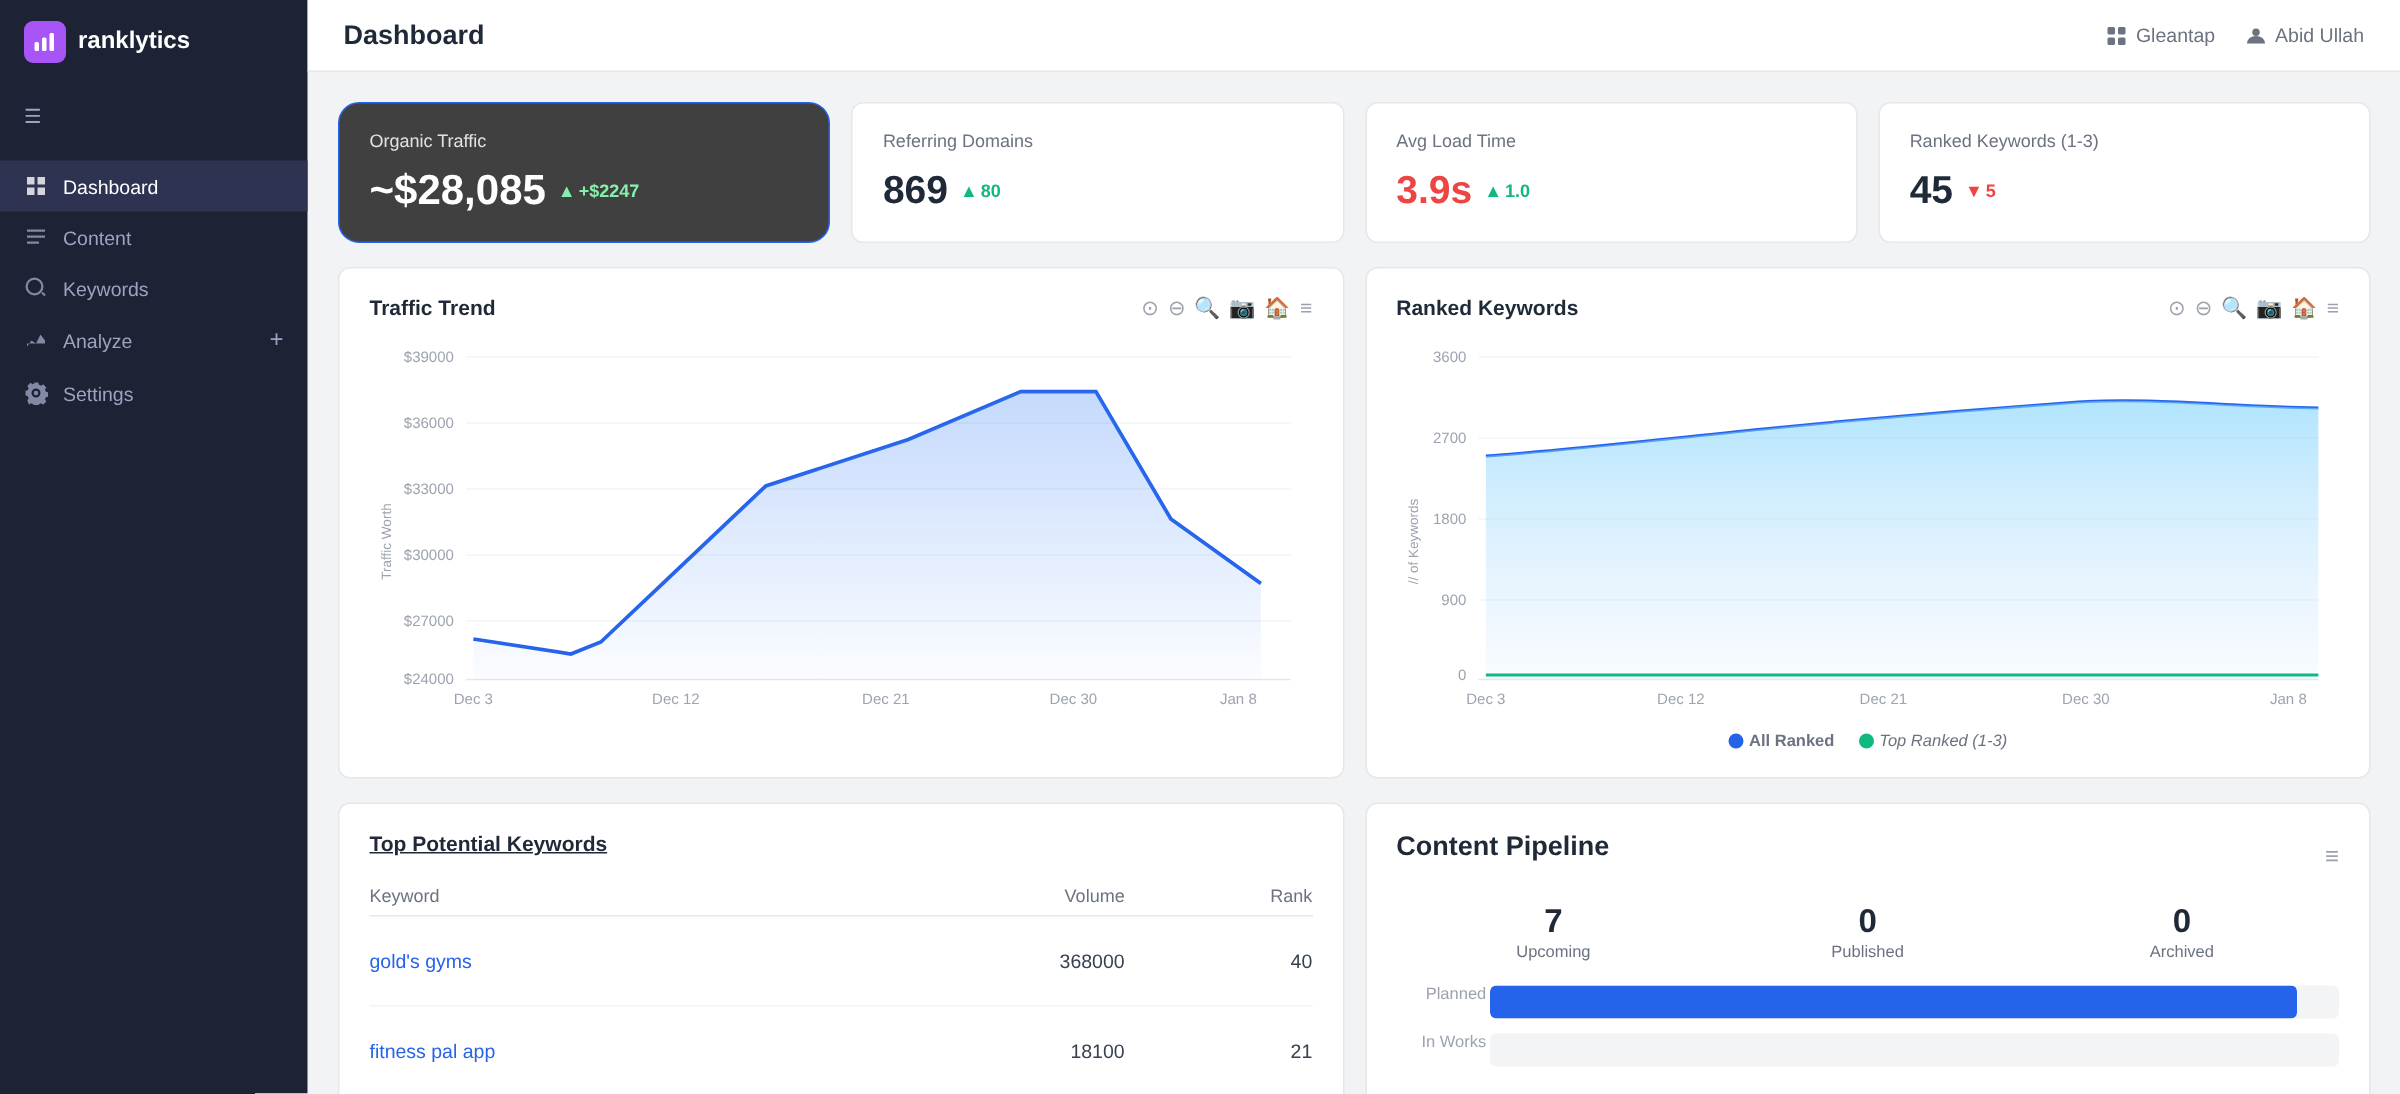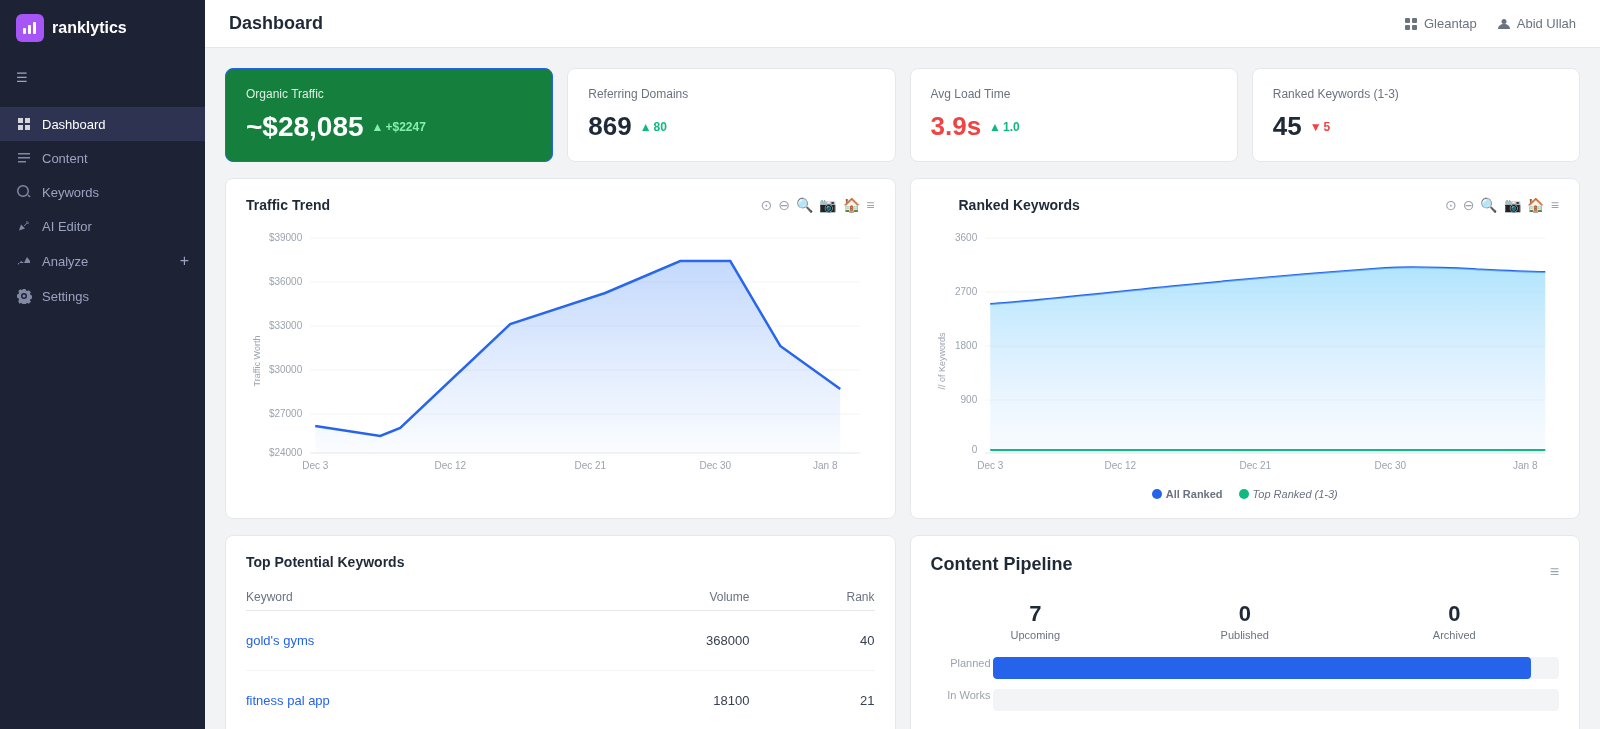--- a/index.html
+++ b/index.html
@@ -25,21 +25,21 @@
     .topbar-right { display: flex; align-items: center; gap: 20px; color: #6b7280; font-size: 13px; }
     .topbar-user { display: flex; align-items: center; gap: 6px; }
     .topbar-workspace { display: flex; align-items: center; gap: 6px; }
 
     
     .content { flex: 1; overflow-y: auto; padding: 20px; display: flex; flex-direction: column; gap: 16px; }
 
     
     .stat-cards { display: grid; grid-template-columns: 1fr 1fr 1fr 1fr; gap: 14px; }
     .stat-card { background: white; border-radius: 8px; padding: 18px 20px; border: 1px solid #e5e7eb; }
-    .stat-card.primary { background: #15803d; color: white; border-color: #2563eb; }
+    .stat-card.primary { background: #404040; color: white; border-color: #2563eb; border-radius: 14px; }
     .stat-card-title { font-size: 12px; color: #6b7280; margin-bottom: 10px; font-weight: 500; }
     .stat-card.primary .stat-card-title { color: rgba(255,255,255,0.85); }
     .stat-card-value { font-size: 26px; font-weight: 700; color: #1f2937; display: flex; align-items: center; gap: 8px; }
     .stat-card.primary .stat-card-value { color: white; font-size: 28px; }
     .stat-delta { font-size: 12px; display: flex; align-items: center; gap: 2px; }
     .delta-up { color: #10b981; }
     .delta-down { color: #ef4444; }
     .stat-card.primary .delta-up { color: #86efac; }
     .stat-value-red { color: #ef4444; font-size: 26px; font-weight: 700; }
 
@@ -49,21 +49,21 @@
     .chart-title { font-size: 14px; font-weight: 600; color: #1f2937; margin-bottom: 4px; }
     .chart-toolbar { display: flex; justify-content: flex-end; gap: 6px; color: #9ca3af; font-size: 14px; margin-bottom: 4px; }
     .chart-toolbar span { cursor: pointer; }
 
     
     .chart-area { width: 100%; }
 
     
     .bottom-row { display: grid; grid-template-columns: 1fr 1fr; gap: 14px; }
     .table-card { background: white; border-radius: 8px; padding: 18px 20px; border: 1px solid #e5e7eb; }
-    .table-card-title { font-size: 14px; font-weight: 600; color: #1f2937; margin-bottom: 14px; }
+    .table-card-title { font-size: 14px; font-weight: 600; color: #1f2937; margin-bottom: 14px; text-decoration: underline; }
     .kw-table { width: 100%; border-collapse: collapse; }
     .kw-table th { text-align: left; font-size: 12px; color: #6b7280; font-weight: 500; padding: 6px 0; border-bottom: 1px solid #e5e7eb; }
     .kw-table td { padding: 22px 0; border-bottom: 1px solid #f3f4f6; font-size: 13px; color: #374151; }
     .kw-table td.kw-link { color: #2563eb; }
     .kw-table th:last-child, .kw-table td:last-child { text-align: right; }
     .kw-table th:nth-child(2), .kw-table td:nth-child(2) { text-align: right; padding-right: 30px; }
 
     .pipeline-card { background: white; border-radius: 8px; padding: 18px 20px; border: 1px solid #e5e7eb; }
     .pipeline-title { font-size: 18px; font-weight: 600; color: #1f2937; margin-bottom: 14px; }
     .pipeline-stats { display: grid; grid-template-columns: 1fr 1fr 1fr; text-align: center; margin-bottom: 16px; }
@@ -106,26 +106,20 @@
       <span class="nav-item-label">Content</span>
     </div>
     <div class="nav-item">
       <svg class="nav-item-icon" viewBox="0 0 16 16" fill="currentColor">
           <path d="M7 1a6 6 0 100 12A6 6 0 007 1zm0 1.5a4.5 4.5 0 110 9 4.5 4.5 0 010-9zM13.5 13.5l-2-2 1-1 2 2-1 1z"></path>
         </svg>
       <span class="nav-item-label">Keywords</span>
     </div>
     <div class="nav-item">
       <svg class="nav-item-icon" viewBox="0 0 16 16" fill="currentColor">
-          <path d="M3 12.5l2-6 4 4-6 2zm5-4L12 4.5 11.5 4 8 7.5l.5 1zM11 3l2 2-1 1-2-2 1-1z"></path>
-        </svg>
-      <span class="nav-item-label">AI Editor</span>
-    </div>
-    <div class="nav-item">
-      <svg class="nav-item-icon" viewBox="0 0 16 16" fill="currentColor">
           <path d="M2 12l3-4 3 2 3-6 3 4v2H2z"></path>
         </svg>
       <span class="nav-item-label">Analyze</span>
       <span class="nav-item-plus">+</span>
     </div>
     <div class="nav-item">
       <svg class="nav-item-icon" viewBox="0 0 16 16" fill="currentColor">
           <path d="M8 5a3 3 0 100 6A3 3 0 008 5zm0 1.5a1.5 1.5 0 110 3 1.5 1.5 0 010-3zM6.5 1h3l.5 1.5 1.5.6 1.3-.9 2.1 2.1-.9 1.3.6 1.5L16 7.5v3l-1.4.4-.6 1.5.9 1.3-2.1 2.1-1.3-.9-1.5.6-.4 1.5h-3l-.4-1.5-1.5-.6-1.3.9L2.2 13l.9-1.3-.6-1.5L1 9.5v-3l1.5-.4.6-1.5-.9-1.3 2.1-2.1 1.3.9 1.5-.6L6.5 1z"></path>
         </svg>
       <span class="nav-item-label">Settings</span>
@@ -244,21 +238,21 @@
 
           <text x="65" y="248" font-size="10" fill="#9ca3af" text-anchor="middle">Dec 3</text>
           <text x="200" y="248" font-size="10" fill="#9ca3af" text-anchor="middle">Dec 12</text>
           <text x="340" y="248" font-size="10" fill="#9ca3af" text-anchor="middle">Dec 21</text>
           <text x="465" y="248" font-size="10" fill="#9ca3af" text-anchor="middle">Dec 30</text>
           <text x="575" y="248" font-size="10" fill="#9ca3af" text-anchor="middle">Jan 8</text>
         </svg>
       </div>
 
       <div class="chart-card">
-        <div style="display:flex;justify-content:space-between;align-items:center;margin-bottom:4px;margin-left:28px;">
+        <div style="display:flex;justify-content:space-between;align-items:center;margin-bottom:4px;">
           <span class="chart-title">Ranked Keywords</span>
           <div class="chart-toolbar">
             <span>⊙</span>
             <span>⊖</span>
             <span>🔍</span>
             <span>📷</span>
             <span>🏠</span>
             <span>≡</span>
           </div>
         </div>

